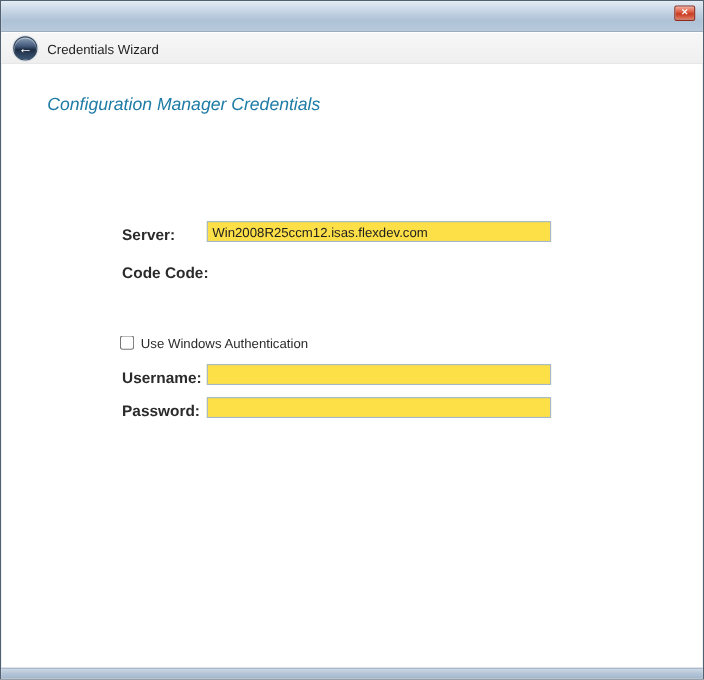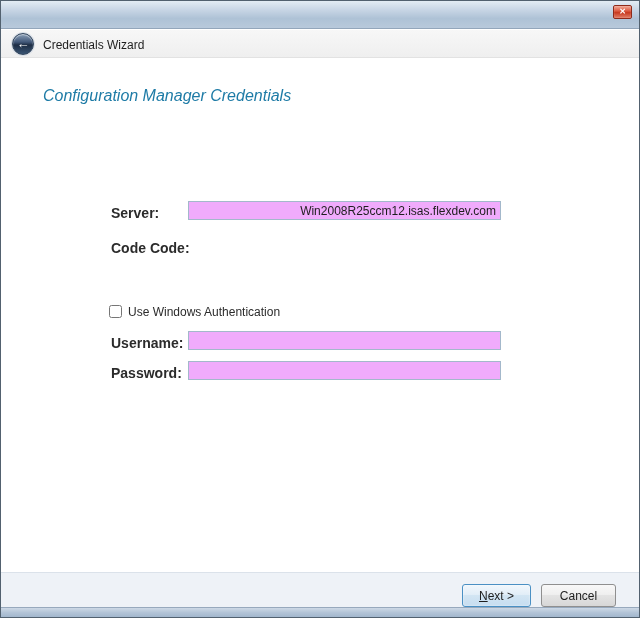--- a/index.html
+++ b/index.html
@@ -68,25 +68,24 @@
     font-size: 14px; font-weight: bold; color: #2b2b2b;
   }
   .lbl-server   { top: 204px; }
   .lbl-sitecode { top: 239px; }
   .lbl-username { top: 334px; }
   .lbl-password { top: 364px; }
 
   .txt {
     position: absolute; left: 187px; width: 313px; height: 19px;
     border: 1px solid #a3b8cb;
-    background: #f0abfc;
+    background: #fde047;
     font-family: "Liberation Sans", sans-serif;
     font-size: 12px; color: #1e1e1e;
     padding: 1px 4px;
-    text-align: right;
   }
   .txt-server   { top: 200px; }
   .txt-sitecode { top: 235px; }
   .txt-username { top: 330px; }
   .txt-password { top: 360px; }
 
   .chk {
     position: absolute; left: 108px; top: 304px;
     width: 13px; height: 13px; margin: 0;
   }
@@ -155,20 +154,16 @@
 
   <input type="checkbox" class="chk" style="">
   <span class="chk-label">Use Windows Authentication</span>
 
   <span class="form-label lbl-username">Username:</span>
   <input type="text" class="txt txt-username" value="" style="">
 
   <span class="form-label lbl-password">Password:</span>
   <input type="text" class="txt txt-password" value="" style="">
 
-  <div class="footer">
-    <button class="btn btn-next"><span class="mnemonic">N</span><span>ext &gt;</span></button>
-    <button class="btn btn-cancel">Cancel</button>
-  </div>
 
   <div class="bottom-strip"></div>
 
 </div>
 
 </body></html>

